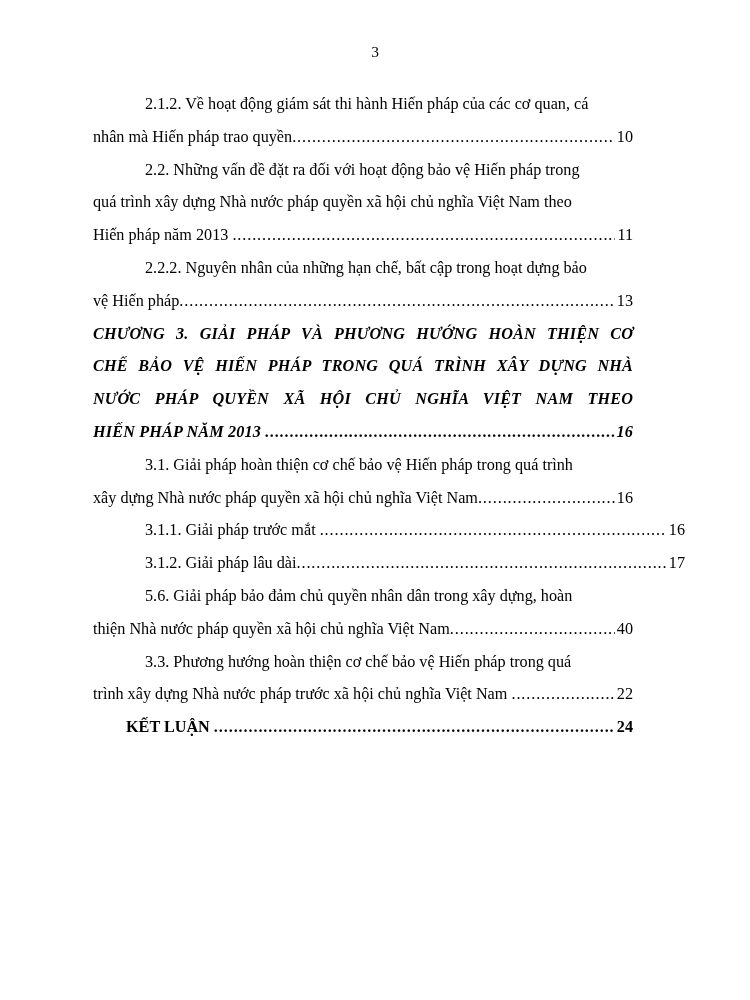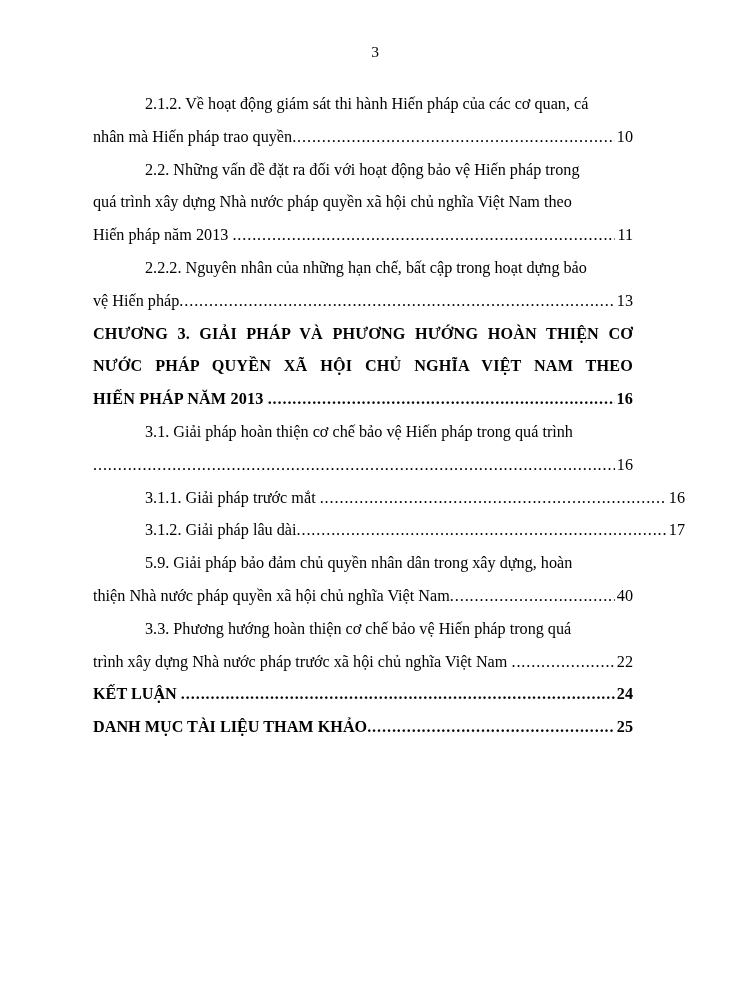--- a/index.html
+++ b/index.html
@@ -46,25 +46,27 @@
     -webkit-hyphens: none;
     hyphens: none;
   }
   
   .indent-1 { text-indent: 52px; }
   .indent-2 { text-indent: 52px; }
   .indent-0 { text-indent: 0; }
 
   .toc-entry.bold {
     font-weight: bold;
+    margin-left: 33px;
   }
   .toc-entry.chapter {
     text-indent: 0;
     font-weight: bold;
     letter-spacing: 0.15px;
+    font-style: italic;
   }
 
   
   .row {
     display: flex;
     align-items: center;
     width: 100%;
   }
   .row .ttl {
     white-space: pre;
@@ -132,32 +134,34 @@
     <div class="toc-entry indent-1 wrap-text">2.2.2. Nguyên nhân của những hạn chế, bất cập trong hoạt dựng bảo</div>
     <div class="toc-entry indent-0">
       <span class="row">
         <span class="ttl">vệ Hiến pháp</span>
         <span class="leader"></span>
         <span class="pnum">13</span>
       </span>
     </div>
 
     <div class="toc-entry chapter chap-line">CHƯƠNG 3. GIẢI PHÁP VÀ PHƯƠNG HƯỚNG HOÀN THIỆN  CƠ</div>
+    <div class="toc-entry chapter chap-line">CHẾ BẢO VỆ HIẾN PHÁP TRONG QUÁ TRÌNH XÂY DỰNG  NHÀ</div>
     <div class="toc-entry chapter chap-line">NƯỚC PHÁP QUYỀN XÃ HỘI CHỦ NGHĨA VIỆT NAM  THEO</div>
     <div class="toc-entry chapter">
       <span class="row">
         <span class="ttl">HIẾN PHÁP NĂM 2013 </span>
         <span class="leader"></span>
         <span class="pnum">16</span>
       </span>
     </div>
 
     <div class="toc-entry indent-1 wrap-text">3.1. Giải pháp hoàn thiện cơ chế bảo vệ Hiến pháp trong quá trình</div>
     <div class="toc-entry indent-0">
       <span class="row">
+        <span class="ttl">xây dựng Nhà nước pháp quyền xã hội chủ nghĩa Việt Nam</span>
         <span class="leader"></span>
         <span class="pnum">16</span>
       </span>
     </div>
 
     <div class="toc-entry indent-0">
       <span class="row" style="padding-left:52px;">
         <span class="ttl">3.1.1. Giải pháp trước mắt </span>
         <span class="leader"></span>
         <span class="pnum">16</span>
@@ -165,21 +169,21 @@
     </div>
 
     <div class="toc-entry indent-0">
       <span class="row" style="padding-left:52px;">
         <span class="ttl">3.1.2. Giải pháp lâu dài</span>
         <span class="leader"></span>
         <span class="pnum">17</span>
       </span>
     </div>
 
-    <div class="toc-entry indent-1 wrap-text">5.9. Giải pháp bảo đảm chủ quyền nhân dân trong xây dựng, hoàn</div>
+    <div class="toc-entry indent-1 wrap-text">5.6. Giải pháp bảo đảm chủ quyền nhân dân trong xây dựng, hoàn</div>
     <div class="toc-entry indent-0">
       <span class="row">
         <span class="ttl">thiện Nhà nước pháp quyền xã hội chủ nghĩa Việt Nam</span>
         <span class="leader"></span>
         <span class="pnum">40</span>
       </span>
     </div>
 
     <div class="toc-entry indent-1 wrap-text">3.3. Phương hướng hoàn thiện cơ chế bảo vệ Hiến pháp trong quá</div>
     <div class="toc-entry indent-0">
@@ -191,22 +195,15 @@
     </div>
 
     <div class="toc-entry bold indent-0">
       <span class="row">
         <span class="ttl">KẾT LUẬN </span>
         <span class="leader"></span>
         <span class="pnum">24</span>
       </span>
     </div>
 
-    <div class="toc-entry bold indent-0">
-      <span class="row">
-        <span class="ttl">DANH MỤC TÀI LIỆU THAM KHẢO</span>
-        <span class="leader"></span>
-        <span class="pnum">25</span>
-      </span>
-    </div>
 
   </div>
 </div>
 
 </body></html>

